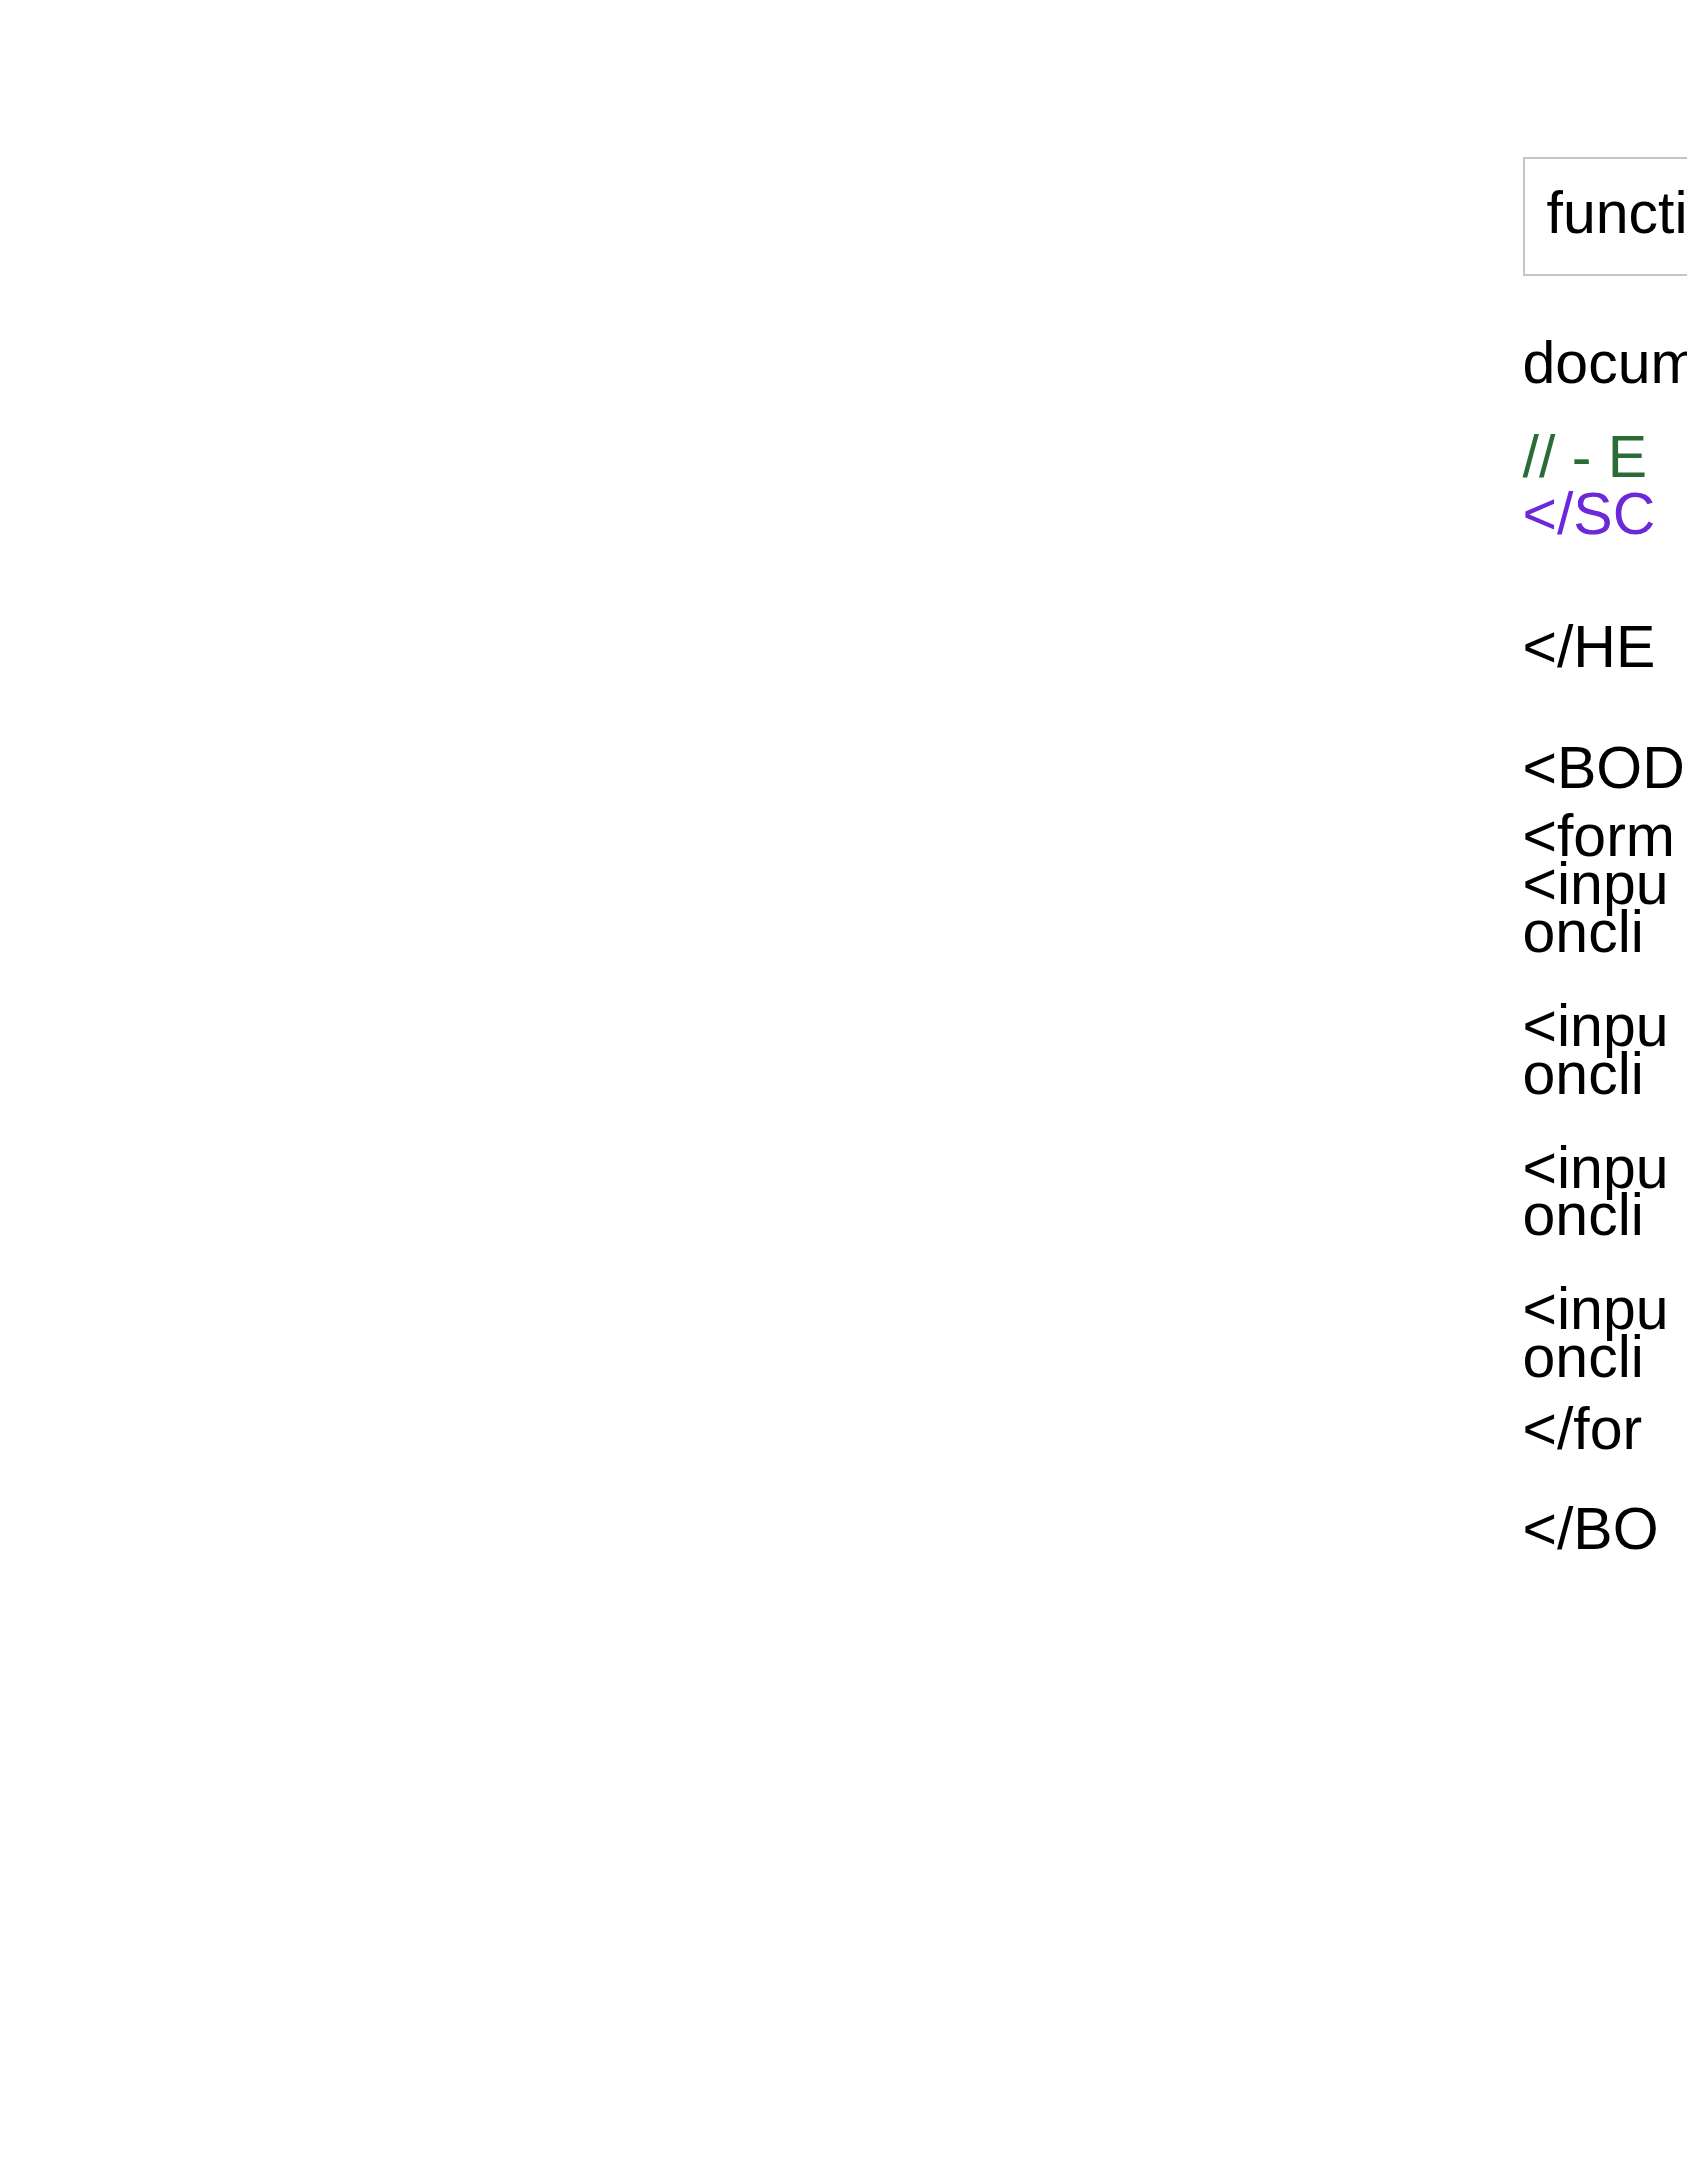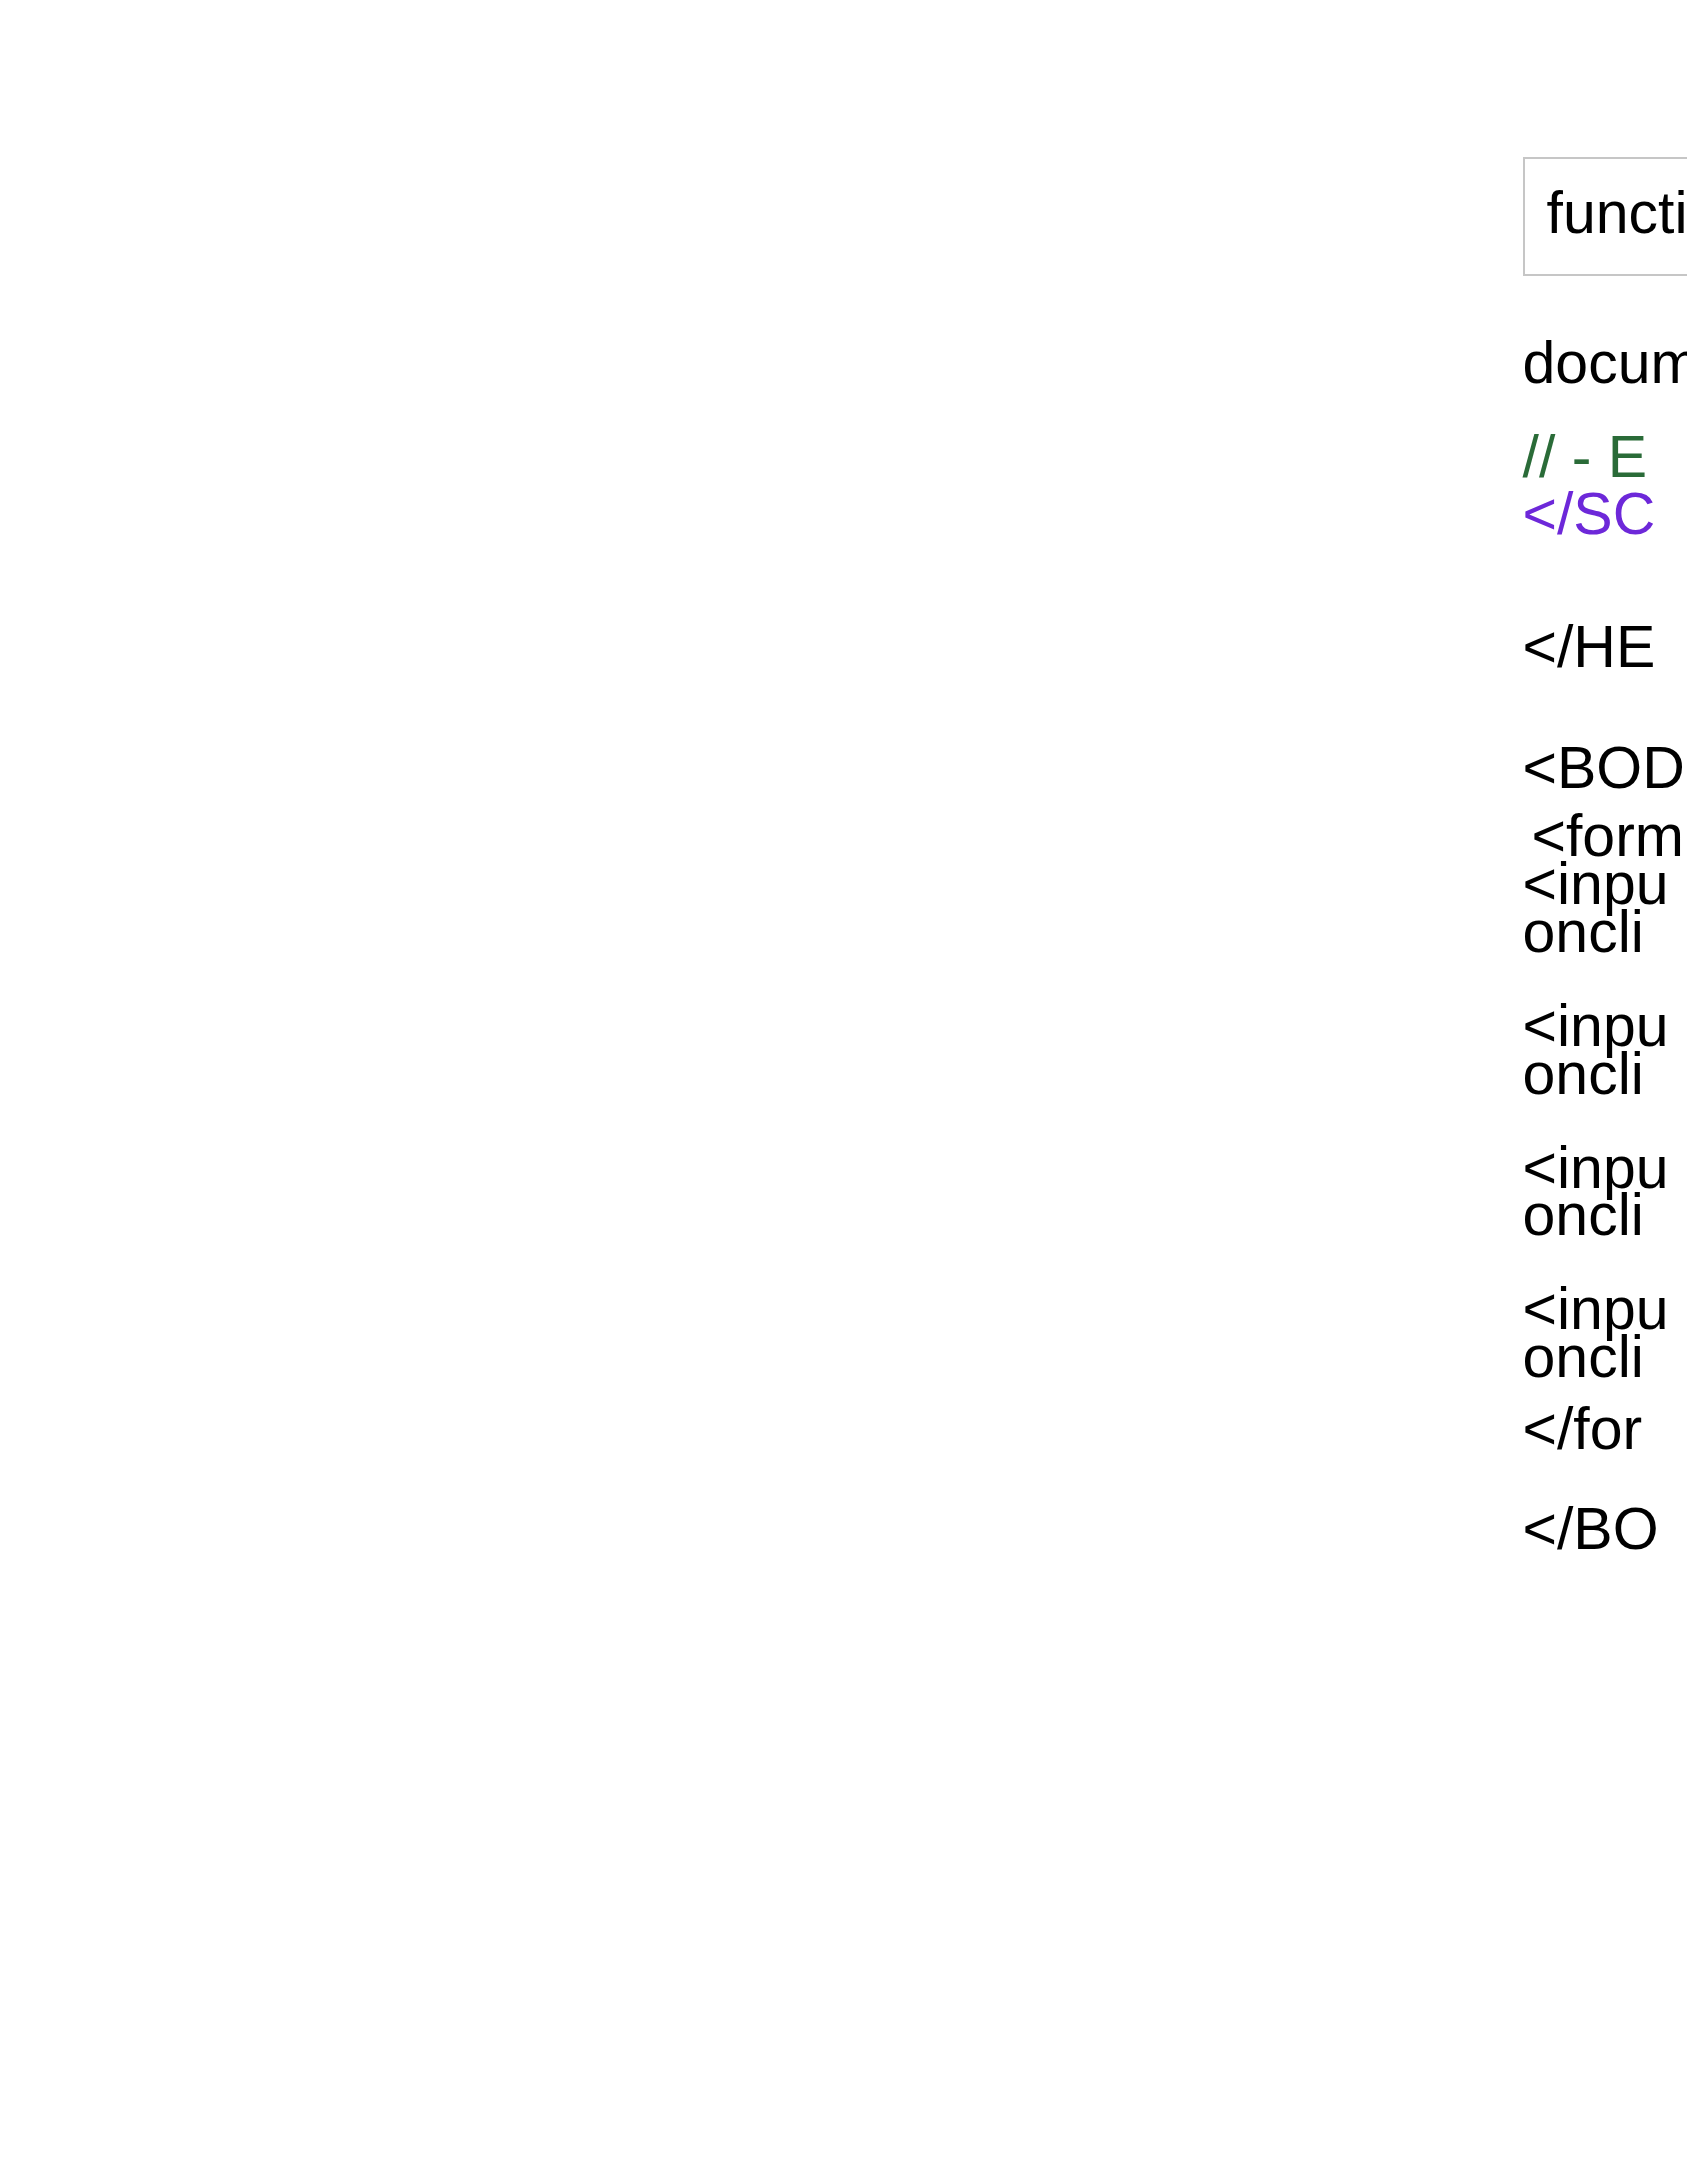--- a/index.html
+++ b/index.html
@@ -64,21 +64,21 @@
   <div id="function-box">
     <div class="code-line">function</div>
   </div>
 
   <div id="code-lines">
       <div class="code-line" style="top: 334px; left: 16.5px;">document</div>
       <div class="code-line green" style="top: 428px; left: 16.5px; color: rgb(42, 107, 56);">// - E</div>
       <div class="code-line green" style="top: 476px; left: 16.5px; color: #6d28d9; margin-top: 9px;">&lt;/SC</div>
       <div class="code-line" style="top: 618px; left: 16.5px;">&lt;/HE</div>
       <div class="code-line" style="top: 699px; left: 16.5px; margin-top: 40px;">&lt;BOD</div>
-      <div class="code-line" style="top: 807px; left: 16.5px; margin-left: 9px;">&lt;form</div>
+      <div class="code-line" style="top: 807px; left: 16.5px;">&lt;form</div>
       <div class="code-line" style="top: 855px; left: 16.5px;">&lt;inpu</div>
       <div class="code-line bold" style="top: 903px; left: 16.5px;">oncli</div>
       <div class="code-line" style="top: 997px; left: 16.5px;">&lt;inpu</div>
       <div class="code-line bold" style="top: 1045px; left: 16.5px;">oncli</div>
       <div class="code-line" style="top: 1139px; left: 16.5px;">&lt;inpu</div>
       <div class="code-line bold" style="top: 1186px; left: 16.5px;">oncli</div>
       <div class="code-line" style="top: 1280px; left: 16.5px;">&lt;inpu</div>
       <div class="code-line bold" style="top: 1328px; left: 16.5px;">oncli</div>
       <div class="code-line" style="top: 1400px; left: 16.5px;">&lt;/for</div>
       <div class="code-line" style="top: 1500px; left: 16.5px;">&lt;/BO</div>

